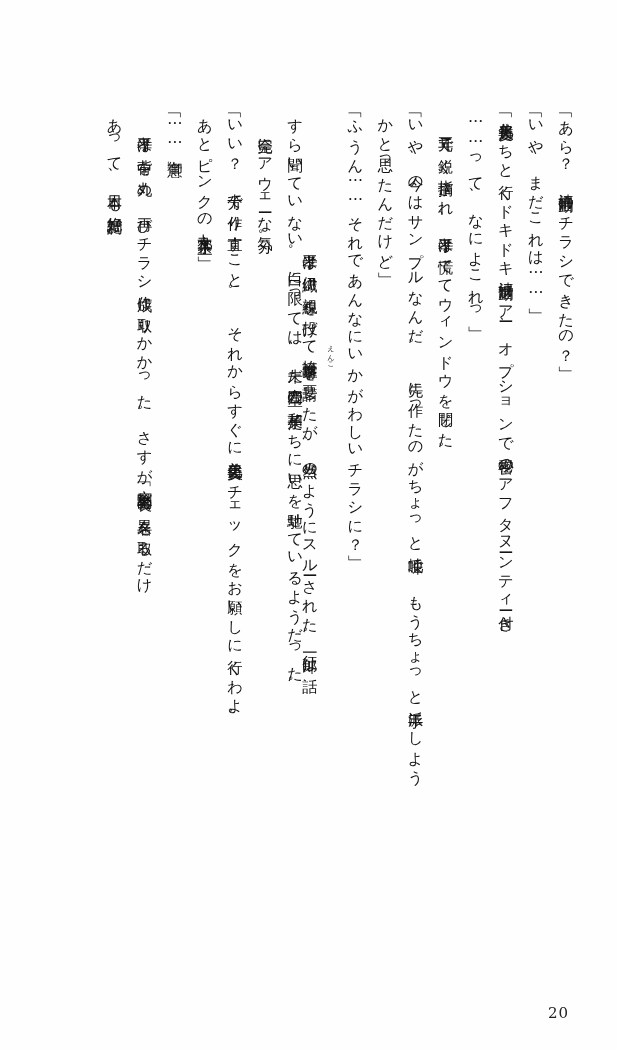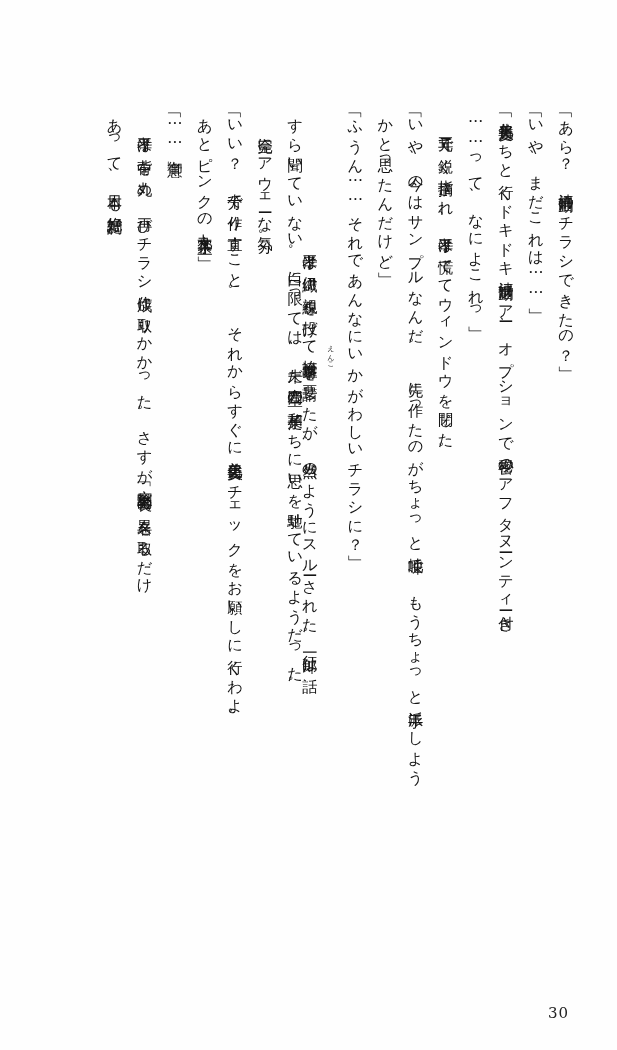--- a/index.html
+++ b/index.html
@@ -99,15 +99,15 @@
     </div>
     <div class="col">すら聞いていない。白に限っては、未だ左門堂の和菓子たちに思いを馳せているようだった。</div>
     <div class="col">　完全にアウェーな気分。</div>
     <div class="col">「いい？　十分で作り直すこと。　それからすぐに美化委員にチェックをお願いしに行くわよ。</div>
     <div class="col">あとピンクの丸文字禁止！」</div>
     <div class="col">「……御意」</div>
     <div class="col">　孝平は背中を丸め、再びチラシ作成に取りかかった。さすが「突撃副会長」の異名を取るだけ</div>
     <div class="col">あって、本日も絶好調だ。</div>
   </div>
 
-  <div id="page-number">30</div>
+  <div id="page-number">20</div>
 
 </div>
 
 </body></html>

